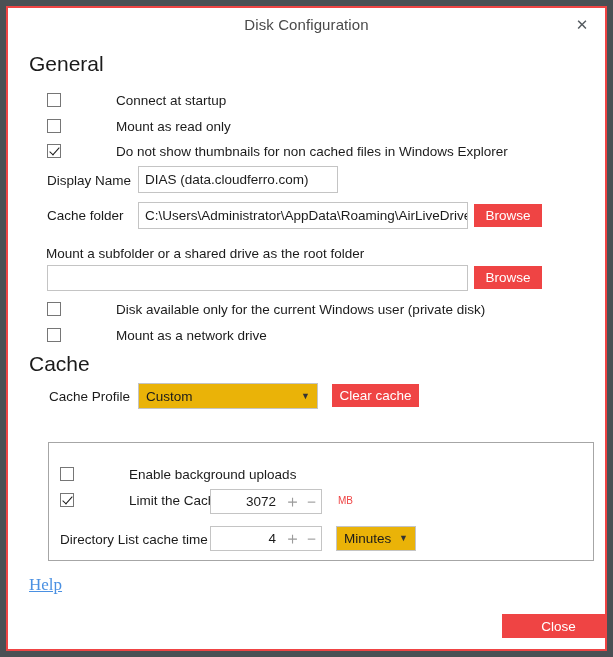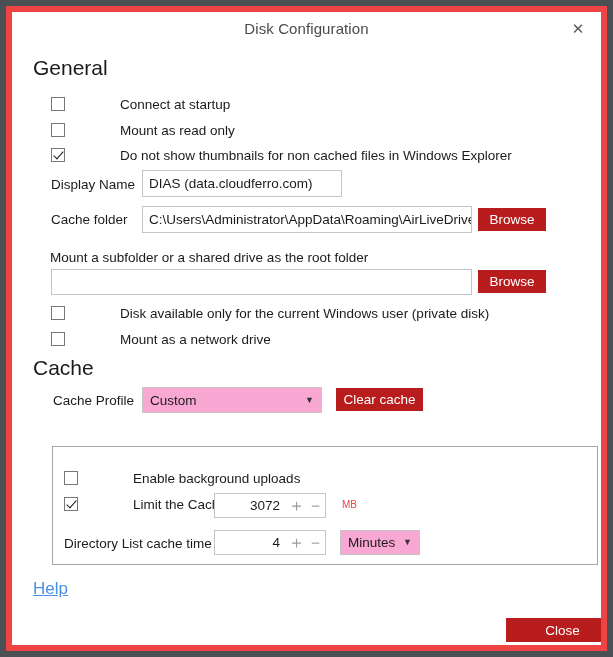--- a/index.html
+++ b/index.html
@@ -8,21 +8,21 @@
     width: 613px; height: 657px;
     background: #4a5054;
     font-family: "Liberation Sans", sans-serif;
     overflow: hidden;
   }
   .window {
     position: absolute;
     left: 6px; top: 6px;
     width: 601px; height: 645px;
     background: #ffffff;
-    border: 6px solid #ef4444;
+    border: 2px solid #ef4444;
     overflow: hidden;
   }
   .titlebar {
     position: relative;
     height: 34px;
     background: #ffffff;
   }
   .title-text {
     position: absolute;
     left: 0; right: 0; top: 8px;
@@ -91,35 +91,35 @@
     color: #1b1b1b;
     padding: 0 6px;
     display: flex;
     align-items: center;
     overflow: hidden;
     white-space: nowrap;
     cursor: text;
   }
   .btn-dark {
     position: absolute;
-    background: #b91c1c;
+    background: #ef4444;
     color: #ffffff;
     font-size: 13.5px;
     display: flex;
     align-items: center;
     justify-content: center;
     cursor: pointer;
     user-select: none;
     border: none;
     font-family: "Liberation Sans", sans-serif;
   }
   .combo {
     position: absolute;
     border: 1px solid #c4c4c4;
-    background: #f9a8d4;
+    background: #eab308;
     font-size: 13.5px;
     color: #1b1b1b;
     display: flex;
     align-items: center;
     padding: 0 7px;
     cursor: pointer;
     user-select: none;
   }
   .combo .caret {
     margin-left: auto;
@@ -249,16 +249,16 @@
   <div class="spinner" style="left:202px; top:518px; width:112px; height:25px;">
     <span class="val">4</span>
     <span class="pm">＋</span>
     <span class="pm">－</span>
   </div>
   <div class="combo" style="left:328px; top:518px; width:80px; height:25px;">
     <span>Minutes</span>
     <span class="caret">▼</span>
   </div>
 
-  <div class="help-link" style="left:21px; top:567px;">Help</div>
+  <div class="help-link" style="left:21px; top:567px;font-family:Liberation Serif, serif;">Help</div>
   <div class="btn-dark" style="left:494px; top:606px; width:113px; height:24px;">Close</div>
 
 </div>
 
 </body></html>

